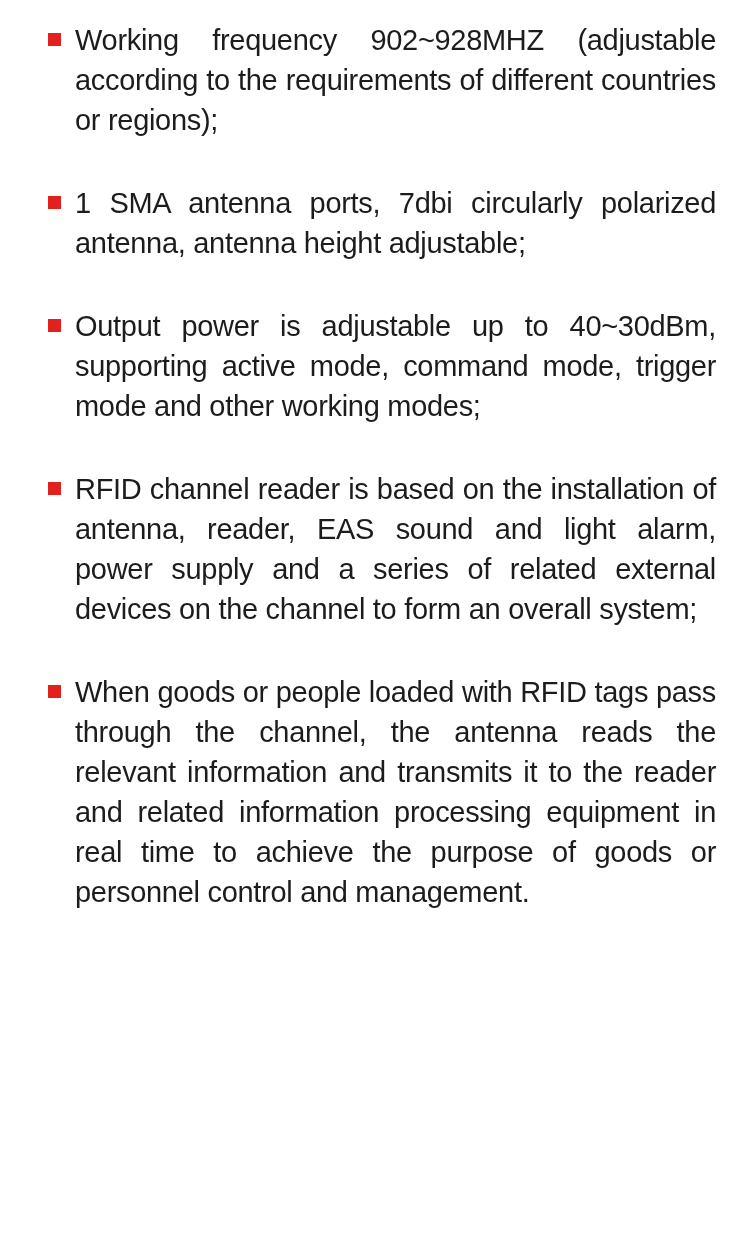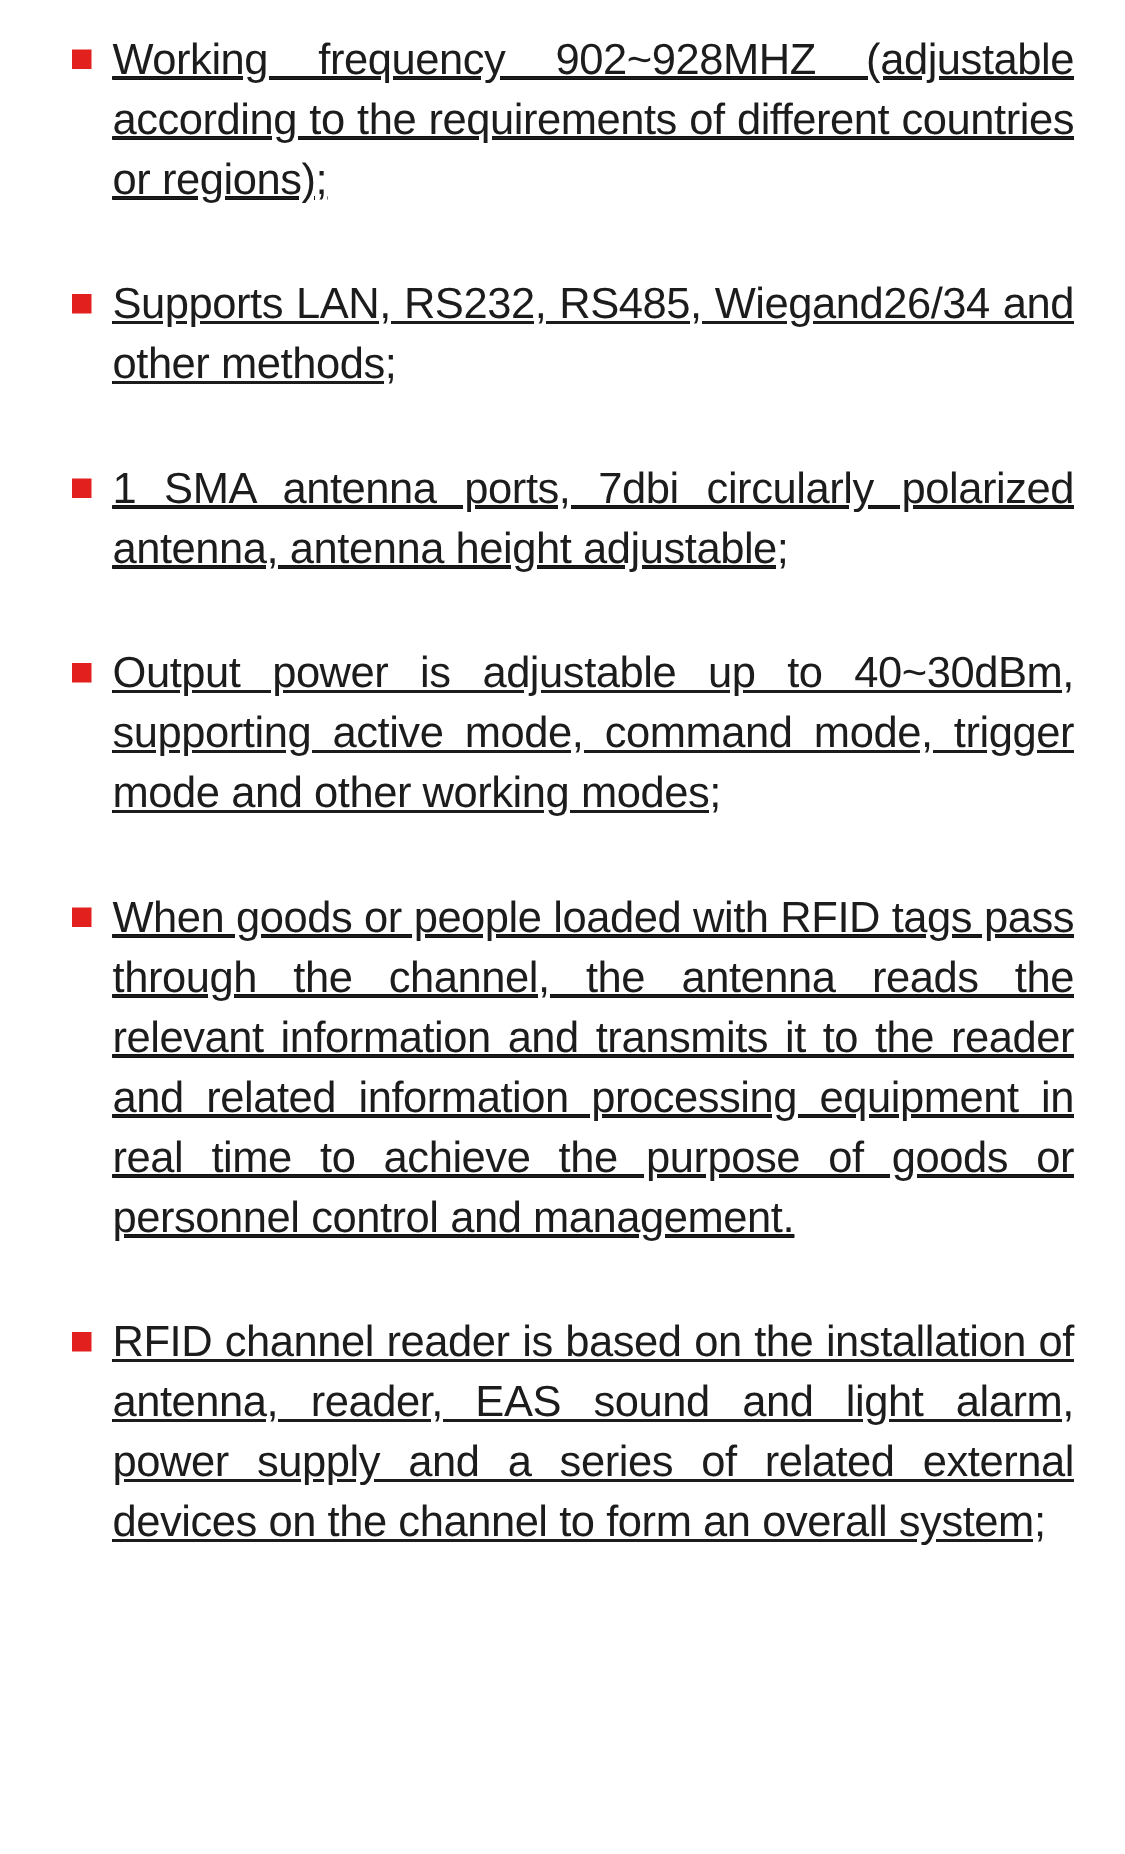--- a/index.html
+++ b/index.html
@@ -1,20 +1,20 @@
 <!DOCTYPE html>
 <html style="--accent-red: #e2201e; --text: #1c1c1c; --background: #ffffff;"><head>
 <meta charset="utf-8">
 <style>
   :root {
     --accent-red: #e2201e;
     --text: #1c1c1c;
     --background: #ffffff;
   }
-  * { box-sizing: border-box; text-decoration: underline; }
+  * { box-sizing: border-box; }
   html, body {
     margin: 0;
     padding: 0;
   }
   body {
     width: 750px;
     height: 1236px;
     background: var(--background);
     font-family: "Liberation Sans", sans-serif;
     overflow: hidden;
@@ -58,32 +58,28 @@
 <body>
 
 <div class="page">
   <ul class="features">
     <li class="feature">
       <span class="bullet"></span>
       <p class="feature-text">Working frequency 902~928MHZ (adjustable according to the requirements of different countries or regions);</p>
     </li>
     <li class="feature">
       <span class="bullet"></span>
-      <p class="feature-text">Supports LAN, RS232, RS485, Wiegand26/34 and other methods;</p>
-    </li>
-    <li class="feature">
-      <span class="bullet"></span>
       <p class="feature-text">1 SMA antenna ports, 7dbi circularly polarized antenna, antenna height adjustable;</p>
     </li>
     <li class="feature">
       <span class="bullet"></span>
       <p class="feature-text">Output power is adjustable up to 40~30dBm, supporting active mode, command mode, trigger mode and other working modes;</p>
     </li>
     <li class="feature">
       <span class="bullet"></span>
-      <p class="feature-text">When goods or people loaded with RFID tags pass through the channel, the antenna reads the relevant information and transmits it to the reader and related information processing equipment in real time to achieve the purpose of goods or personnel control and management.</p>
+      <p class="feature-text">RFID channel reader is based on the installation of antenna, reader, EAS sound and light alarm, power supply and a series of related external devices on the channel to form an overall system;</p>
     </li>
     <li class="feature">
       <span class="bullet"></span>
-      <p class="feature-text">RFID channel reader is based on the installation of antenna, reader, EAS sound and light alarm, power supply and a series of related external devices on the channel to form an overall system;</p>
+      <p class="feature-text">When goods or people loaded with RFID tags pass through the channel, the antenna reads the relevant information and transmits it to the reader and related information processing equipment in real time to achieve the purpose of goods or personnel control and management.</p>
     </li>
   </ul>
 </div>
 
 </body></html>

